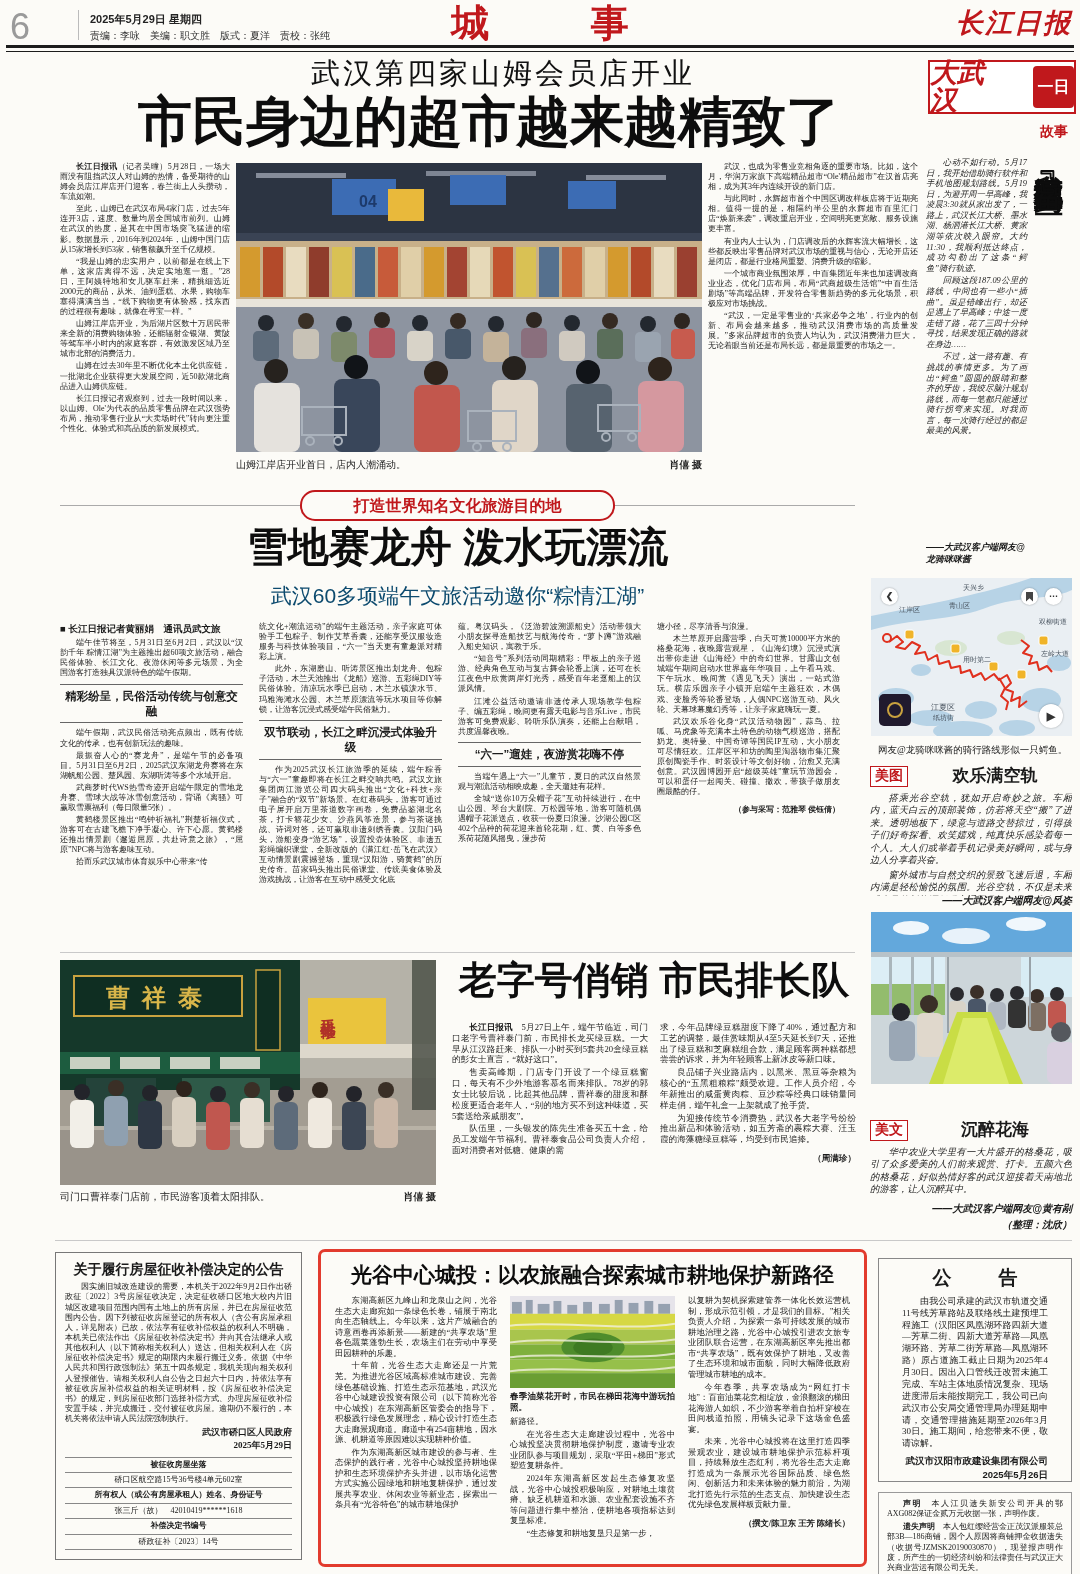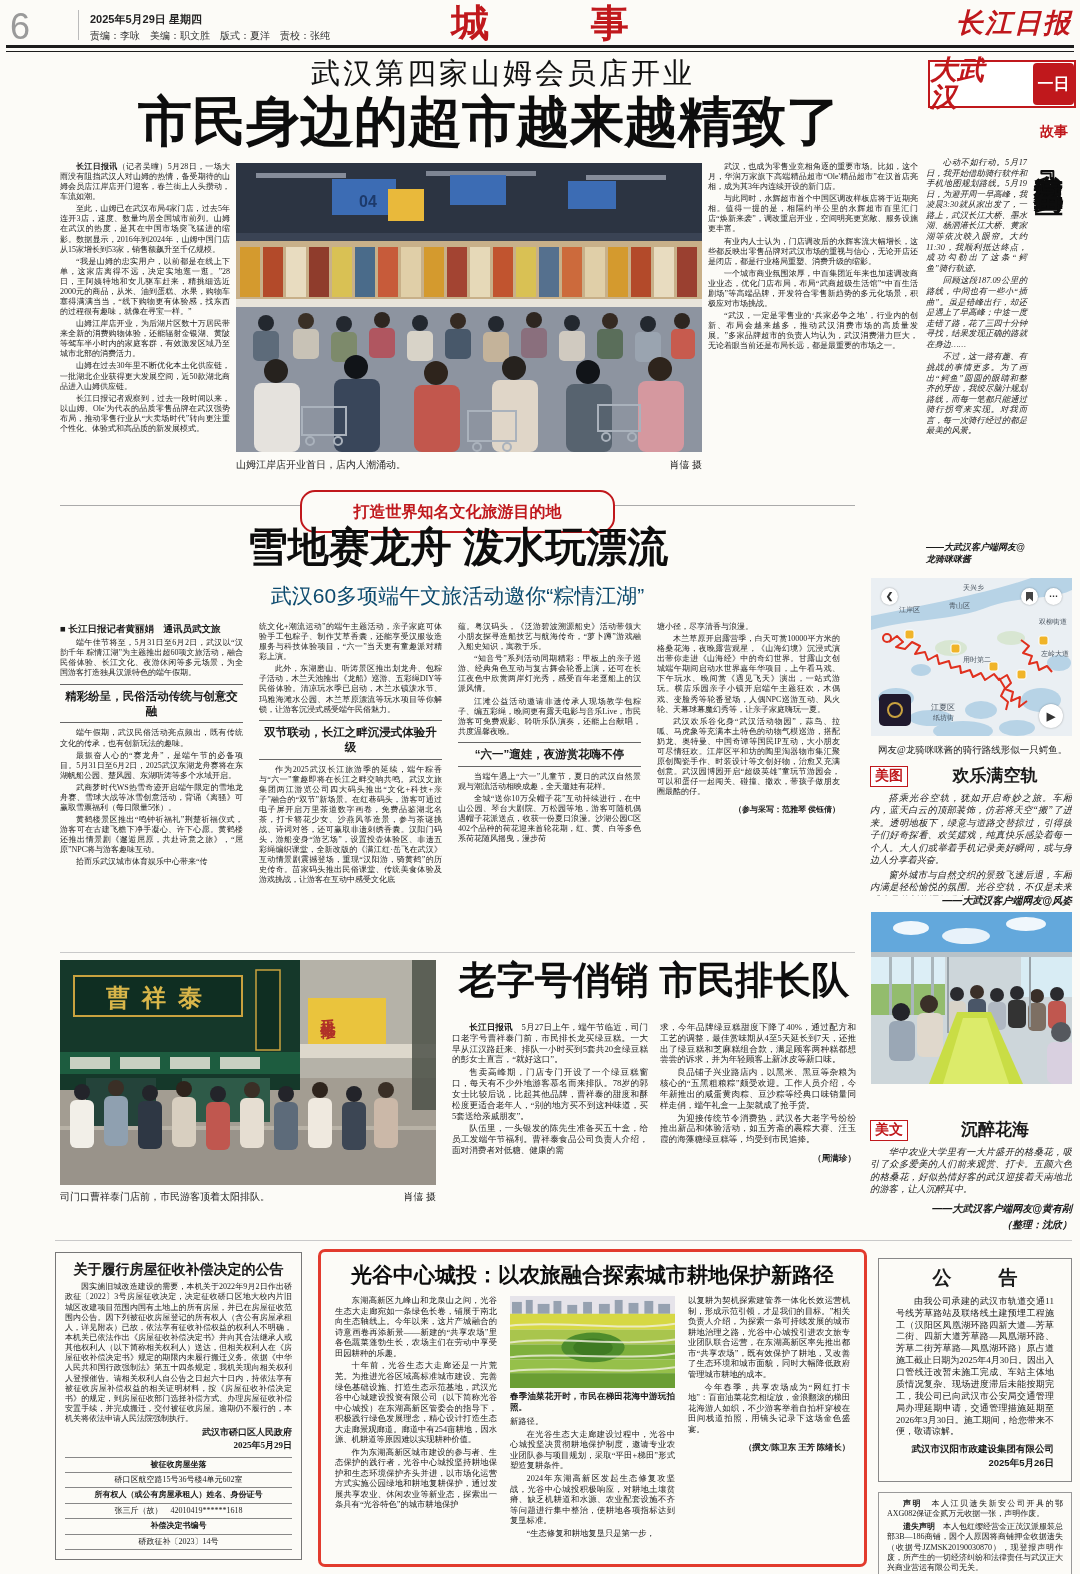--- a/index.html
+++ b/index.html
@@ -19,52 +19,52 @@
   .hdr-masthead { right:8px; top:10px; color:#c0181c;
                   font:bold italic 27px/1 "Liberation Serif", serif; letter-spacing:2px; }
   .hdr-rule { left:6px; top:45px; width:1068px; height:7px;
               border-top:3px solid #1c1c1c; border-bottom:1px solid #1c1c1c; }
 
   
   .bodycol { font:8px/1.26 "Liberation Serif", serif; text-align:justify; color:#1c1c1c; }
   .bodycol p { text-indent:2em; margin-bottom:2px; }
   .lead { font-weight:bold; }
   .capline { display:flex; justify-content:space-between; font:10px/1.3 "Liberation Serif", serif; color:#222; }
-  .capline .cr { font-weight:normal; white-space:nowrap; margin-left:10px; }
+  .capline .cr { font-weight:bold; white-space:nowrap; margin-left:10px; }
   .photo { overflow:hidden; background:#ccc; }
   .photo svg { display:block; width:100%; height:100%; }
   .colhead { font:bold 11.5px/1.3 "Liberation Sans", sans-serif; text-align:center; text-indent:0;
              border-top:1px solid #666; border-bottom:1px solid #666; padding:4px 0; margin:5px 0 5px; }
   .credit-r { text-align:right; font-weight:bold; text-indent:0;margin-top:8px; }
 
   
   .kicker { left:74px; top:58px; width:858px; text-align:center;
             font:29px/1.1 "Liberation Serif", serif; letter-spacing:3px; color:#111; }
   .headline1 { left:60px; top:92px; width:858px; text-align:center;
                font:bold 54px/1.1 "Liberation Sans", sans-serif; color:#0d0d0d; }
 
   
   .badge-rule { left:60px; top:505px; width:795px; height:1px; background:#aaa; }
   .tour-badge { left:300px; top:490px; width:315px; text-align:center; background:#fcfbf7;
-                border:2px solid #c0181c; border-radius:15px; color:#c0181c; padding:10px 0;
+                border:2px solid #c0181c; border-radius:15px; color:#c0181c; padding:4px 0;
                 font:bold 16px/1.2 "Liberation Serif", serif; }
   .headline2 { left:60px; top:524px; width:795px; text-align:center;
                font:bold 41px/1.15 "Liberation Sans", sans-serif; color:#0d0d0d; }
   .subtitle2 { left:60px; top:582px; width:795px; text-align:center;
                font:21px/1.3 "Liberation Sans", sans-serif; color:#0c4a6e; }
   .byline2 { font:bold 9.5px/1.5 "Liberation Sans", sans-serif; text-indent:0 !important; }
 
   .sec-rule { background:#c9c9c9; height:1px; }
 
   
   .headline3 { left:452px; top:958px; width:404px; text-align:center;
                font:bold 38px/1.2 "Liberation Sans", sans-serif; color:#0d0d0d; }
 
   
-  .db-badge { left:928px; top:60px; width:148px; height:48px; border:2px solid #c0181c;
+  .db-badge { left:928px; top:60px; width:148px; height:54px; border:2px solid #c0181c;
               display:flex; align-items:center; justify-content:center; gap:24px; background:#fff; }
   .db-badge .t { color:#c0181c; font:bold italic 27px/1 "Liberation Serif", serif; }
   .db-badge .sq { width:42px; height:42px; background:#c0181c; color:#fff; border-radius:4px;
                   display:flex; align-items:center; justify-content:center;
                   font:bold 16px/1 "Liberation Sans", sans-serif; }
   .story-label { left:1040px; top:124px; color:#c0181c; font:bold 14px/1 "Liberation Sans", sans-serif; }
   .vtitle { left:1028px; top:152px; height:430px; writing-mode:vertical-rl;
             font:bold 29px/1.45 "Liberation Sans", sans-serif; color:#0d0d0d; letter-spacing:1px; }
   .story-body { left:926px; top:158px; width:101px; height:382px;
                 font:italic 8.4px/1.26 "Liberation Serif", serif; text-align:justify; color:#222; }
@@ -105,21 +105,21 @@
 
   .redbox { left:318px; top:1249px; width:549px; height:318px; border:3px solid #e23b2e;
             border-radius:7px; padding:10px 14px 8px; background:rgba(255,255,255,0); }
   .gg-headline { text-align:center; font:bold 21px/1.25 "Liberation Sans", sans-serif; color:#0d0d0d; margin-bottom:8px; }
   .gg-cols { display:flex; gap:13px; }
   .gg-col { width:165px; font:8.3px/1.27 "Liberation Serif", serif; text-align:justify; }
   .gg-col p { text-indent:2em; margin-bottom:2px; }
   .gg-cap { font:bold 8.5px/1.3 "Liberation Serif", serif; text-indent:0 !important; margin:3px 0 4px; }
 
   .gonggao-box { left:878px; top:1258px; width:194px; height:224px; border:1px solid #888;
-                 padding:8px 17px; }
+                 padding:8px 23px; }
   .gonggao-title { text-align:center; font:bold 19px/1.2 "Liberation Serif", serif; letter-spacing:14px; text-indent:14px; margin-bottom:6px; }
   .gonggao-body { font:9px/1.32 "Liberation Serif", serif; text-align:justify; text-indent:2em; }
   .gonggao-sig { text-align:right; font:bold 9.5px/1.45 "Liberation Sans", sans-serif; margin-top:4px; }
 
   .shengming-box { left:878px; top:1492px; width:194px; height:95px; border:1px solid #999;
                    padding:6px 8px; font:8px/1.3 "Liberation Serif", serif; text-align:justify; }
   .shengming-box p { text-indent:2em; margin-bottom:2px; }
 
   .photo-sign { position:absolute; font-family:Liberation Sans, sans-serif; }
 </style>
@@ -550,20 +550,21 @@
         </div>
         <div class="gg-cap">春季油菜花开时，市民在梯田花海中游玩拍照。</div>
         <p style="text-indent:0">新路径。</p>
         <p>在光谷生态大走廊建设过程中，光谷中心城投坚决贯彻耕地保护制度，邀请专业农业团队参与项目规划，采取“平田+梯田”形式塑造复耕条件。</p>
         <p>2024年东湖高新区发起生态修复攻坚战，光谷中心城投积极响应，对耕地土壤贫瘠、缺乏机耕道和水源、农业配套设施不齐等问题进行集中整治，使耕地各项指标达到复垦标准。</p>
         <p>“生态修复和耕地复垦只是第一步，</p>
       </div>
       <div class="gg-col">
         <p style="text-indent:0">以复耕为契机探索建管养一体化长效运营机制，形成示范引领，才是我们的目标。”相关负责人介绍，为探索一条可持续发展的城市耕地治理之路，光谷中心城投引进农文旅专业团队联合运营，在东湖高新区率先推出都市“共享农场”，既有效保护了耕地，又改善了生态环境和城市面貌，同时大幅降低政府管理城市耕地的成本。</p>
         <p>今年春季，共享农场成为“网红打卡地”：百亩油菜花竞相绽放，金浪翻滚的梯田花海游人如织，不少游客举着自拍杆穿梭在田间栈道拍照，用镜头记录下这场金色盛宴。</p>
+        <p>未来，光谷中心城投将在这里打造四季景观农业，建设城市耕地保护示范标杆项目，持续释放生态红利，将光谷生态大走廊打造成为一条展示光谷国际品质、绿色悠闲、创新活力和未来体验的魅力前沿，为湖北打造先行示范的生态支点、加快建设生态优先绿色发展样板贡献力量。</p>
         <p class="credit-r">（撰文/陈卫东 王芳 陈绪长）</p>
       </div>
     </div>
   </div>
 
   <div class="abs gonggao-box">
     <div class="gonggao-title">公　告</div>
     <div class="gonggao-body">由我公司承建的武汉市轨道交通11号线芳草路站及联络线土建预埋工程施工（汉阳区凤凰湖环路四新大道—芳草二街、四新大道芳草路—凤凰湖环路、芳草二街芳草路—凤凰湖环路）原占道施工截止日期为2025年4月30日。因出入口管线迁改暂未施工完成、车站主体地质情况复杂、现场进度滞后未能按期完工，我公司已向武汉市公安局交通管理局办理延期申请，交通管理措施延期至2026年3月30日。施工期间，给您带来不便，敬请谅解。</div>
     <div class="gonggao-sig">
       <div>武汉市汉阳市政建设集团有限公司</div>

